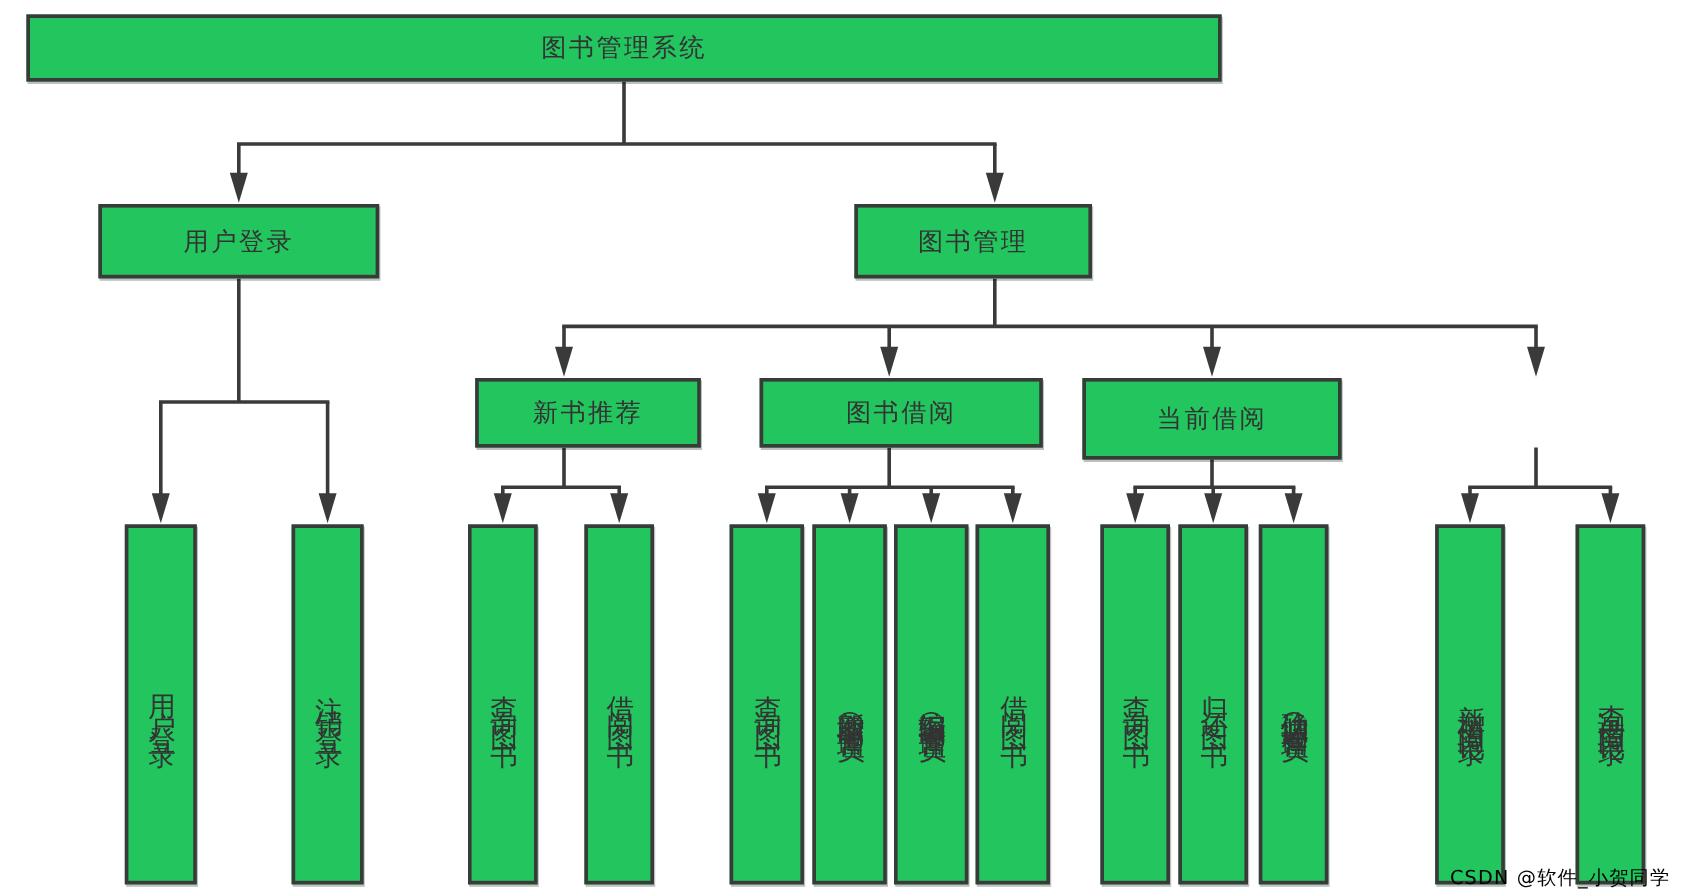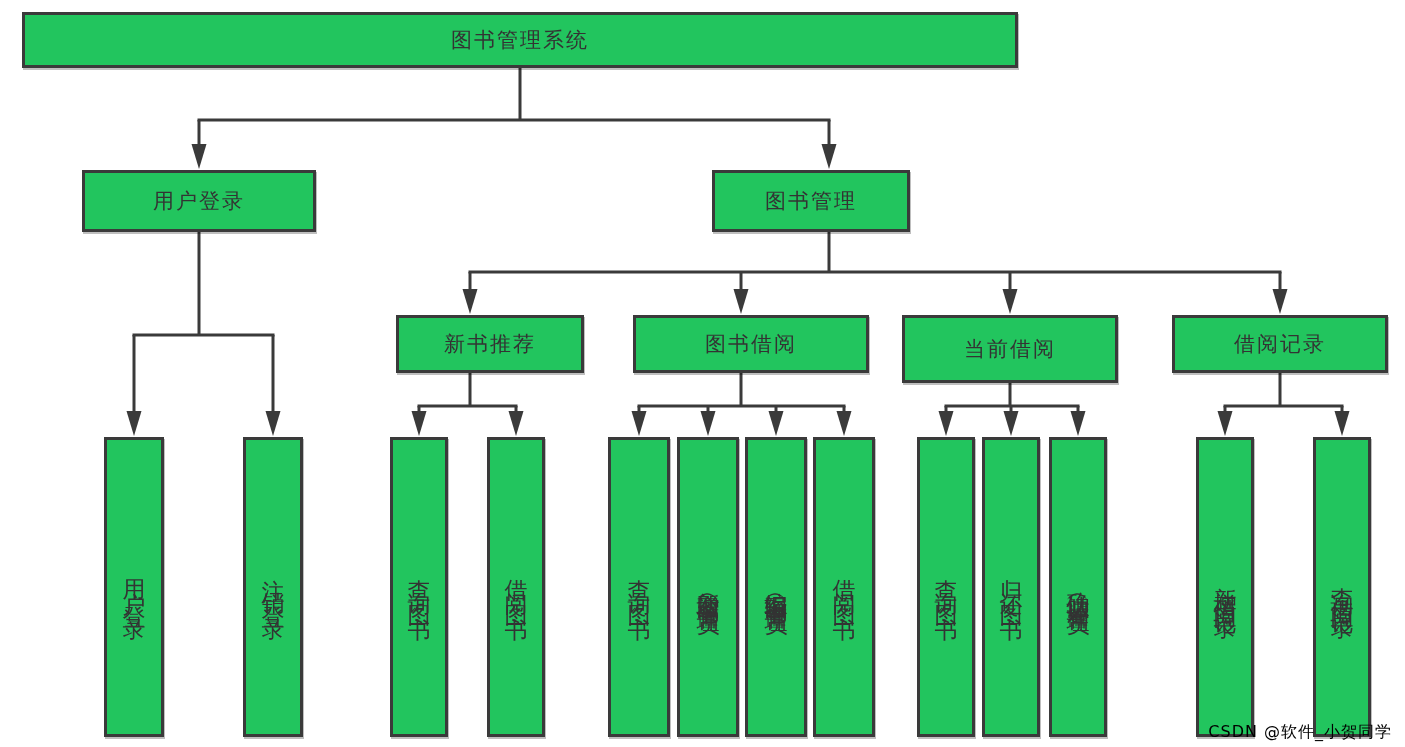--- a/index.html
+++ b/index.html
@@ -117,21 +117,20 @@
   </svg>
 
   <div class="node h-node" style="left:22px; top:12px; width:996px; height:56px;">图书管理系统</div>
 
   <div class="node h-node" style="left:82px; top:170px; width:234px; height:62px;">用户登录</div>
   <div class="node h-node" style="left:712px; top:170px; width:198px; height:62px;">图书管理</div>
 
   <div class="node h-node" style="left:362px; top:315px; width:188px; height:58px;margin-left:34px;">新书推荐</div>
   <div class="node h-node" style="left:633px; top:315px; width:236px; height:58px;">图书借阅</div>
   <div class="node h-node" style="left:902px; top:315px; width:216px; height:68px;">当前借阅</div>
-  <div class="node h-node" style="left:1172px; top:315px; width:216px; height:58px;">借阅记录</div>
 
   <div class="node v-node" style="left:104px; top:437px; width:60px; height:300px;">
     <span class="vtext sp-wide">用户登录</span>
   </div>
   <div class="node v-node" style="left:243px; top:437px; width:60px; height:300px;">
     <span class="vtext sp-wide">注销登录</span>
   </div>
 
   <div class="node v-node" style="left:390px; top:437px; width:58px; height:300px;">
     <span class="vtext sp-wide">查询图书</span>

